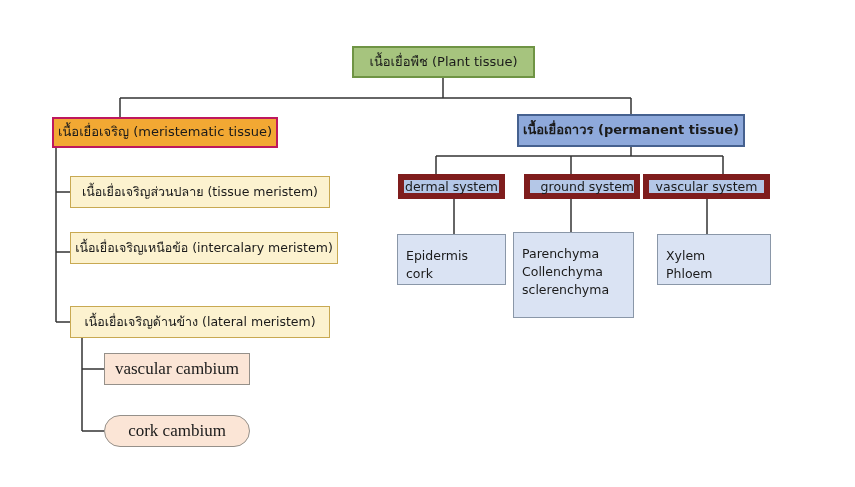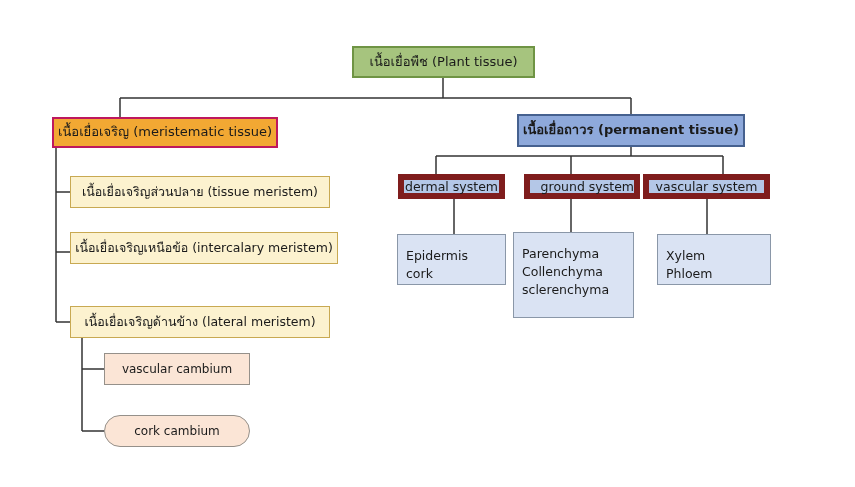--- a/index.html
+++ b/index.html
@@ -33,21 +33,21 @@
     line-height: 1.25;
     z-index: 1;
     white-space: nowrap;
   }
   
   .node.root      { background: #a6c47e; border: 2px solid #6f9444; }
   .node.meristem  { background: #f2a833; border: 2px solid #be185d; }
   .node.permanent { background: #8ea9db; border: 2px solid #46618f; }
 
   .node.meristem-sub { background: #fcf2cf; border: 1px solid #c8a952; font-size: 12.5px; }
-  .node.cambium      { background: #fbe5d6; border: 1px solid #95908a; font-size: 12px; }
+  .node.cambium      { background: #fbe5d6; border: 1px solid #95908a; font-size: 17px; font-family: Liberation Serif, serif; }
   .node.system       { background: #b4c7e7; border: 6px solid #7f1d1d; font-size: 12.5px; }
   .node.content {
     background: #dae3f3;
     border: 1px solid #8a97a8;
     align-items: flex-start;
     justify-content: flex-start;
     text-align: left;
     padding: 12px 8px;
     font-size: 12.5px;
     line-height: 1.45;

